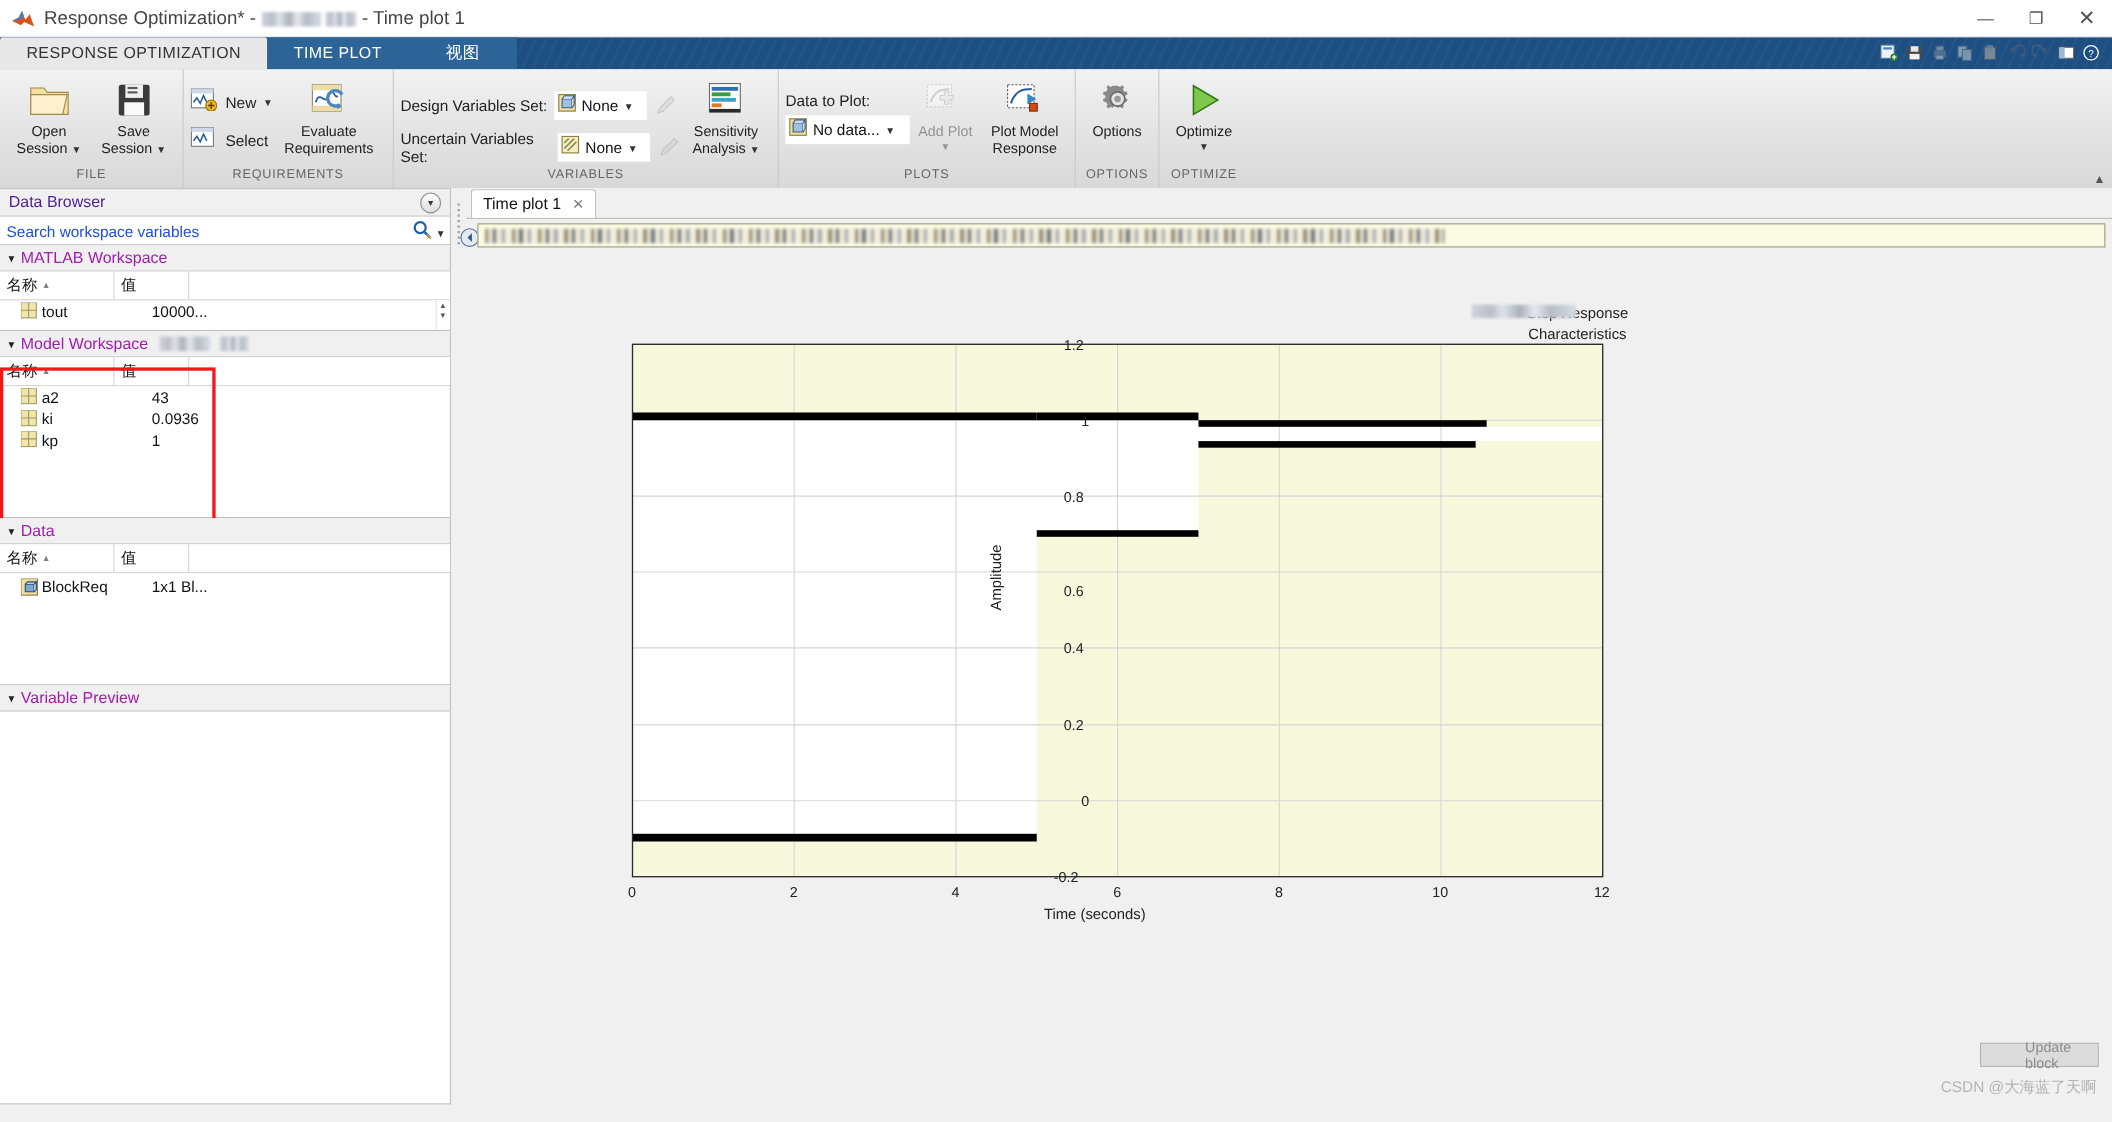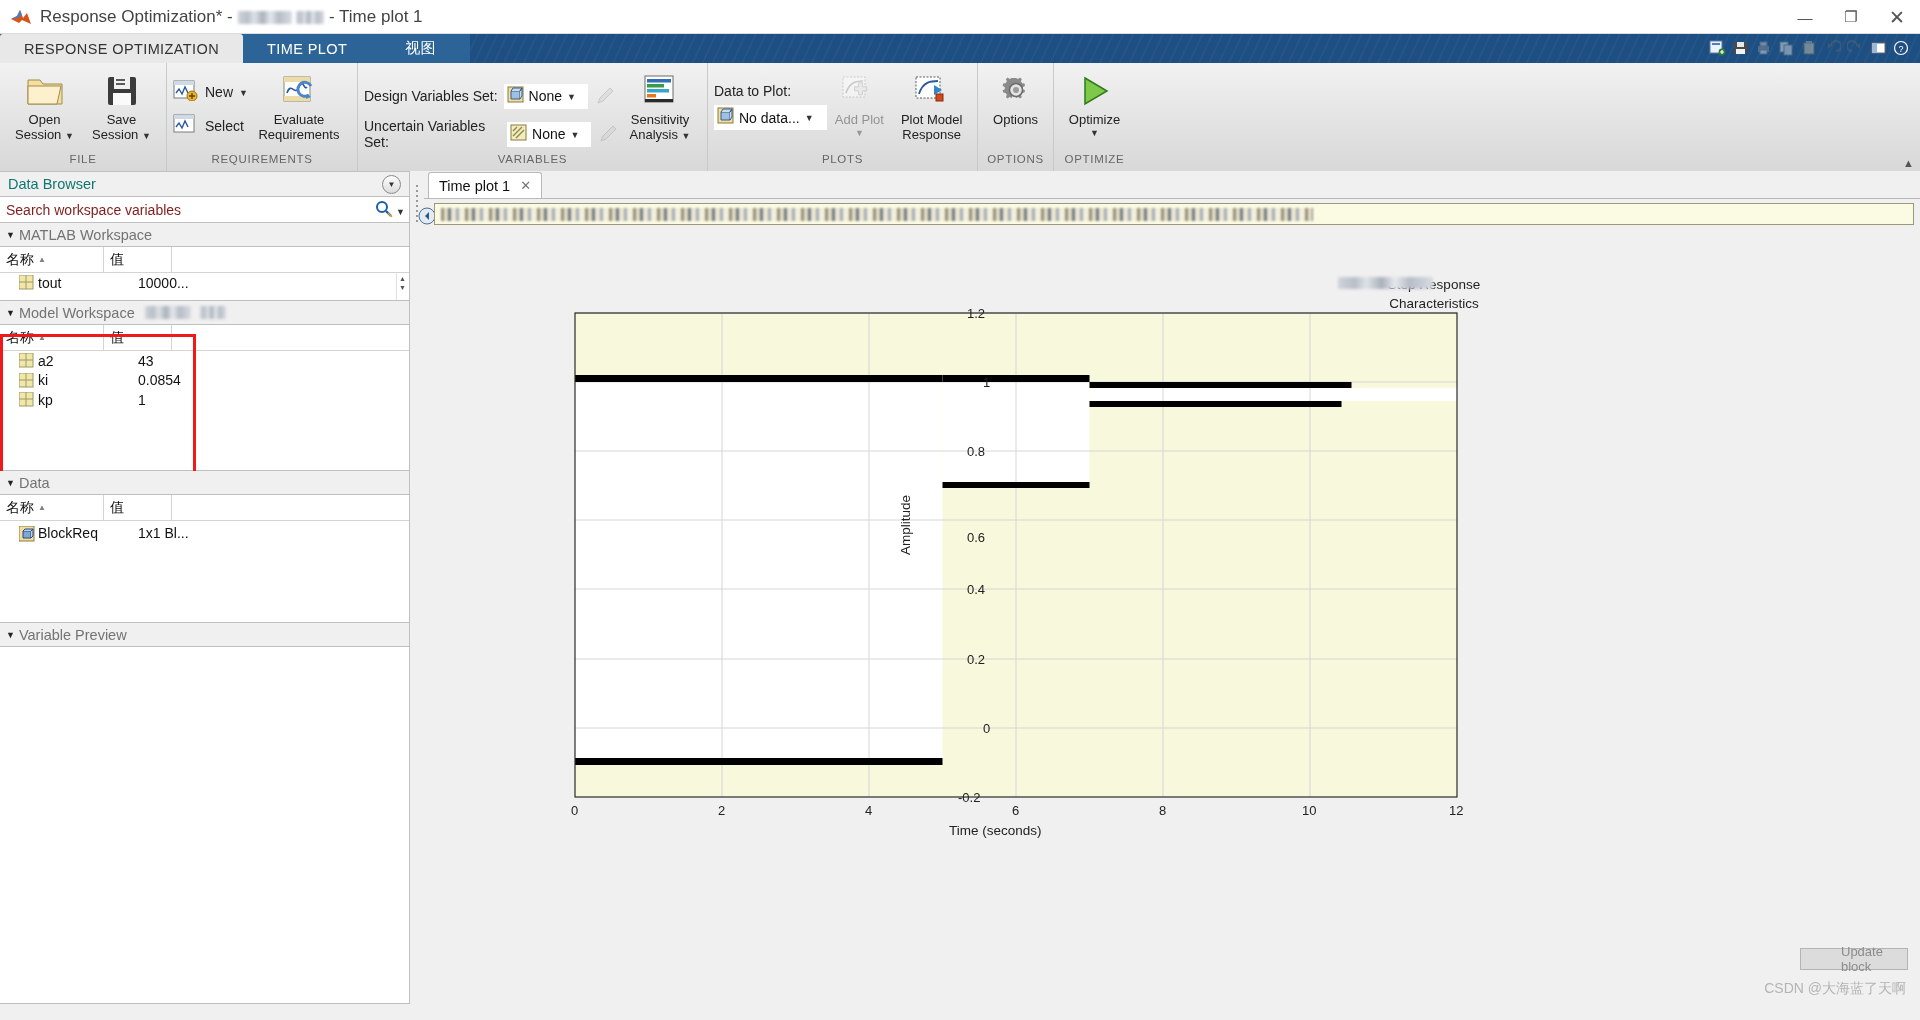--- a/index.html
+++ b/index.html
@@ -63,33 +63,33 @@
 
   .ribbon-collapse { position:absolute; right:6px; bottom:2px; font-size:11px; color:#555; }
 
   
   .main { display:flex; height: calc(1020px - 34px - 29px - 108px - 16px); }
 
   
   .browser { width: 410px; background:#f0f0f0; display:flex; flex-direction:column; }
   .browser-head { height:26px; background:#f0f0f0; border:1px solid #c0c0c0; border-left:none;
     display:flex; align-items:center; padding-left:8px; position:relative; }
-  .browser-head .t { font-size:14.5px; color:#0f766e; }
+  .browser-head .t { font-size:14.5px; color:#4c1d95; }
   .dockbtn { position:absolute; right:8px; top:3px; width:19px; height:19px; border-radius:50%;
     border:1px solid #8a8a8a; background:linear-gradient(180deg,#fdfdfd,#dcdcdc);
     display:flex; align-items:center; justify-content:center; font-size:8px; color:#333; }
   .searchrow { height:26px; background:#fff; border:1px solid #c0c0c0; border-top:none; border-left:none;
     display:flex; align-items:center; padding-left:6px; position:relative; }
-  .searchrow .ph { font-size:14px; color:#7f1d1d; }
+  .searchrow .ph { font-size:14px; color:#1d4ed8; }
   .srch-icons { position:absolute; right:4px; top:2px; display:flex; align-items:center; gap:2px; }
 
   .section-hdr { height:24px; background:#f0f0f0; border:1px solid #c0c0c0; border-top:none; border-left:none;
     display:flex; align-items:center; gap:4px; padding-left:6px; position:relative; }
   .section-hdr .tri { font-size:9px; color:#222; }
-  .section-hdr .t { font-size:14.5px; color:#737373; }
+  .section-hdr .t { font-size:14.5px; color:#a21caf; }
 
   .tbl { background:#fff; border:1px solid #c0c0c0; border-top:none; border-left:none; position:relative; }
   .tbl-head { display:flex; height:26px; background:#fff; border-bottom:1px solid #d4d4d4; }
   .th { border-right:1px solid #d4d4d4; display:flex; align-items:center; padding-left:6px;
     font-size:14px; color:#111; gap:4px; }
   .th.c1 { width:104px; } .th.c2 { width:68px; } .th.c3 { flex:1; border-right:none; }
   .sortarrow { font-size:8px; color:#808080; }
   .trow { display:flex; height:19.5px; align-items:center; padding-left:4px;margin-left:15px; }
   .trow .nm { font-size:14px; color:#111; width:100px; }
   .trow .vl { font-size:14px; color:#111; }
@@ -516,21 +516,21 @@
             </svg></span>
         <span class="nm">a2</span>
         <span class="vl">43</span>
       </div>
       <div class="trow">
         <span class="vicon"><svg width="15" height="15">
               <rect x="0" y="0" width="14" height="14" fill="#f2e6a8" stroke="#9a9a6a"></rect>
               <path d="M7 0v14M0 7h14" stroke="#9a9a6a"></path>
             </svg></span>
         <span class="nm">ki</span>
-        <span class="vl">0.0854</span>
+        <span class="vl">0.0936</span>
       </div>
       <div class="trow">
         <span class="vicon"><svg width="15" height="15">
               <rect x="0" y="0" width="14" height="14" fill="#f2e6a8" stroke="#9a9a6a"></rect>
               <path d="M7 0v14M0 7h14" stroke="#9a9a6a"></path>
             </svg></span>
         <span class="nm">kp</span>
         <span class="vl">1</span>
       </div>
     </div>

